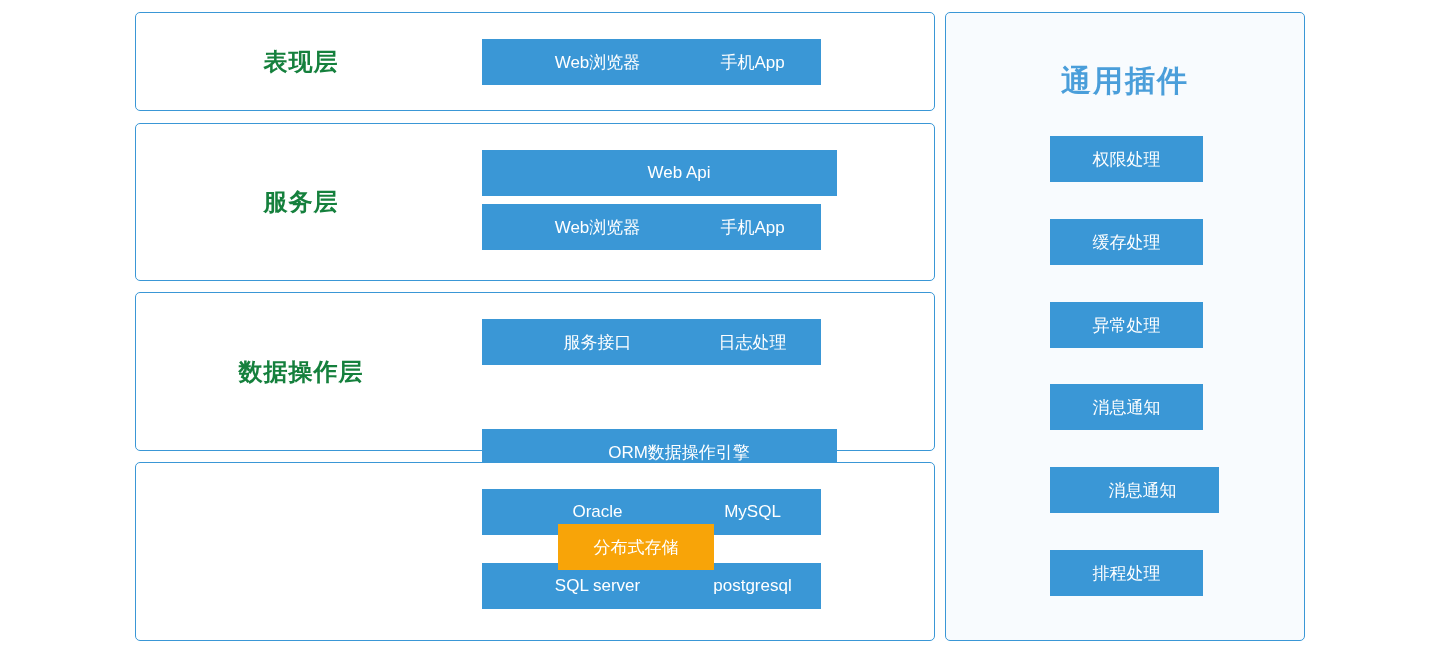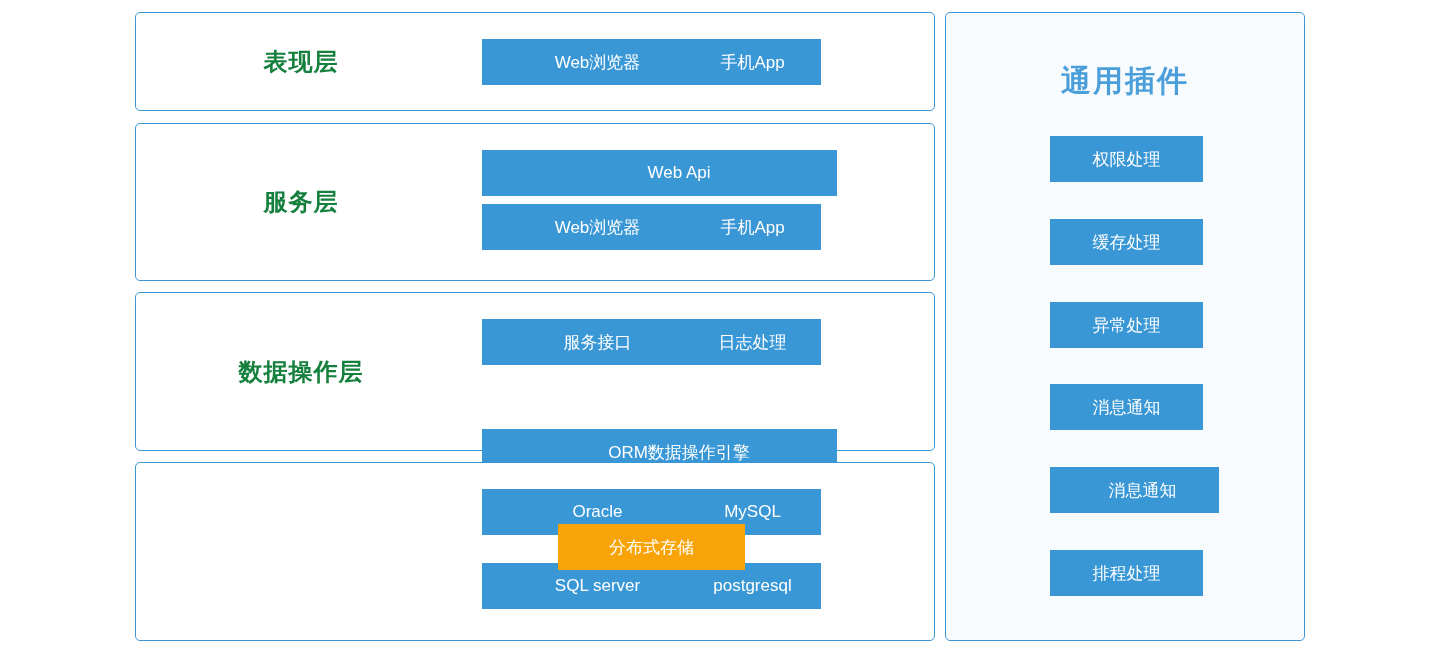--- a/index.html
+++ b/index.html
@@ -20,21 +20,21 @@
 
   
   .node{position:absolute;height:46px;background:#3a97d6;color:#ffffff;
        font-size:17px;display:flex;align-items:center;justify-content:center;
        white-space:nowrap;padding-left:39px;}
   .col-l{left:346px;width:153px;}
   .col-r{left:509px;width:137px;}
   .wide {left:346px;width:316px;}
   .t26{top:26px;} .t80{top:80px;} .t84{top:100px;margin-top:36px;} .t100{top:100px;}
 
-  .overlay-node{position:absolute;left:422px;top:61px;width:187px;height:46px;
+  .overlay-node{position:absolute;left:422px;top:61px;width:156px;height:46px;
        background:#f8a408;color:#ffffff;font-size:17px;z-index:2;
        display:flex;align-items:center;justify-content:center;}
 
   
   .panel{position:absolute;left:945px;top:12px;width:360px;height:629px;
        background:#f8fbfe;border:1.5px solid #3a97d6;border-radius:5px;
        box-sizing:border-box;}
   .panel-title{position:absolute;top:48px;left:0;width:100%;text-align:center;
        font-size:30px;font-weight:700;color:#4a9eda;letter-spacing:2px;}
   .plugin{position:absolute;left:104px;width:153px;height:46px;background:#3a97d6;

